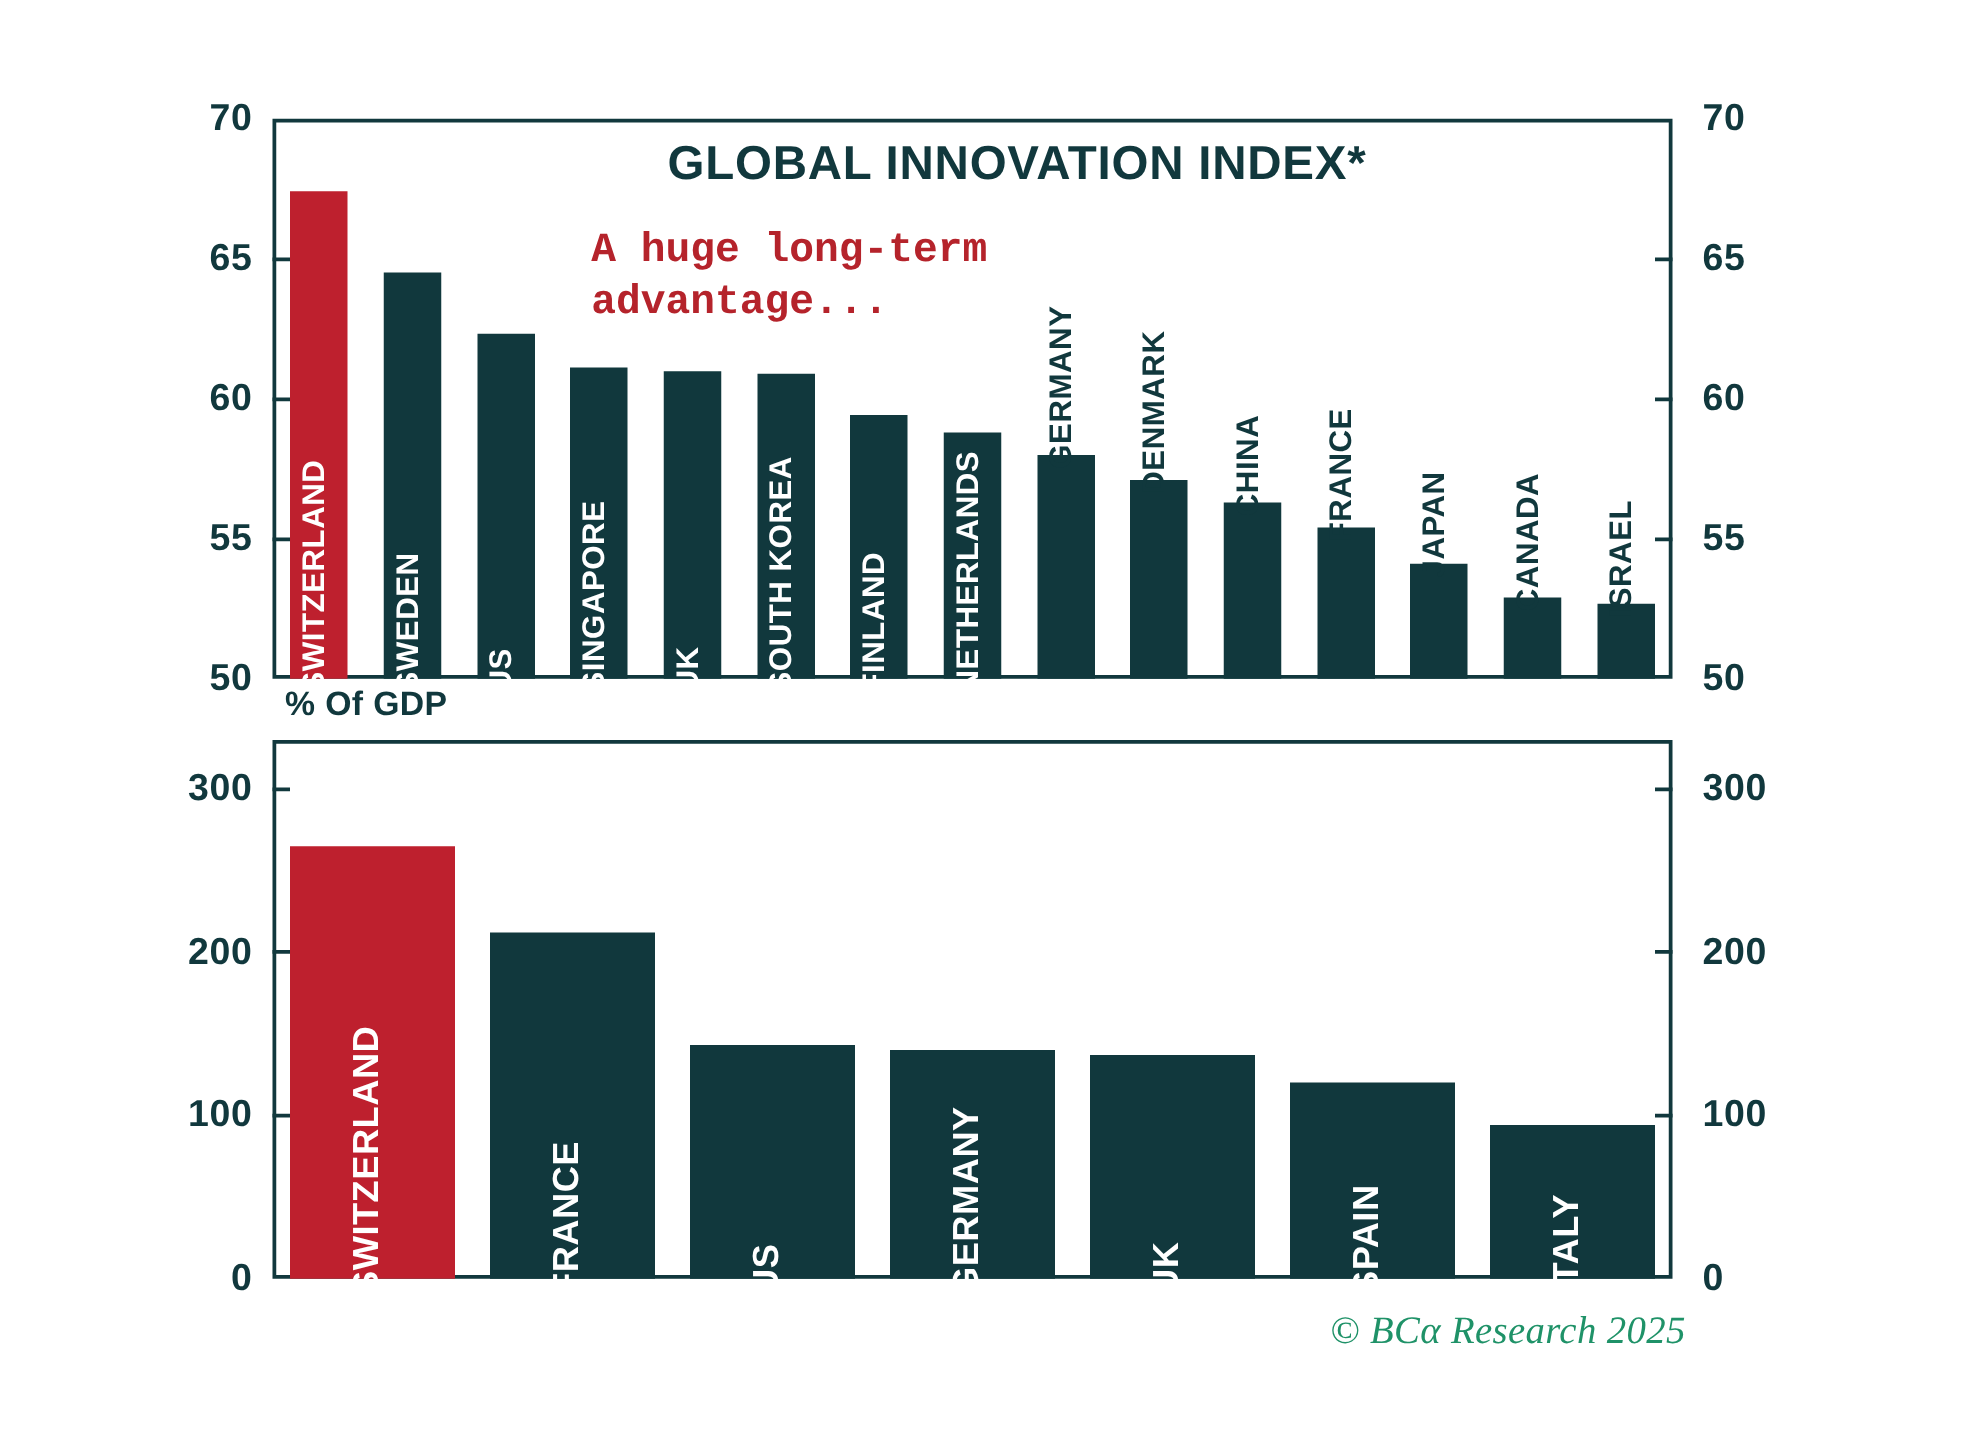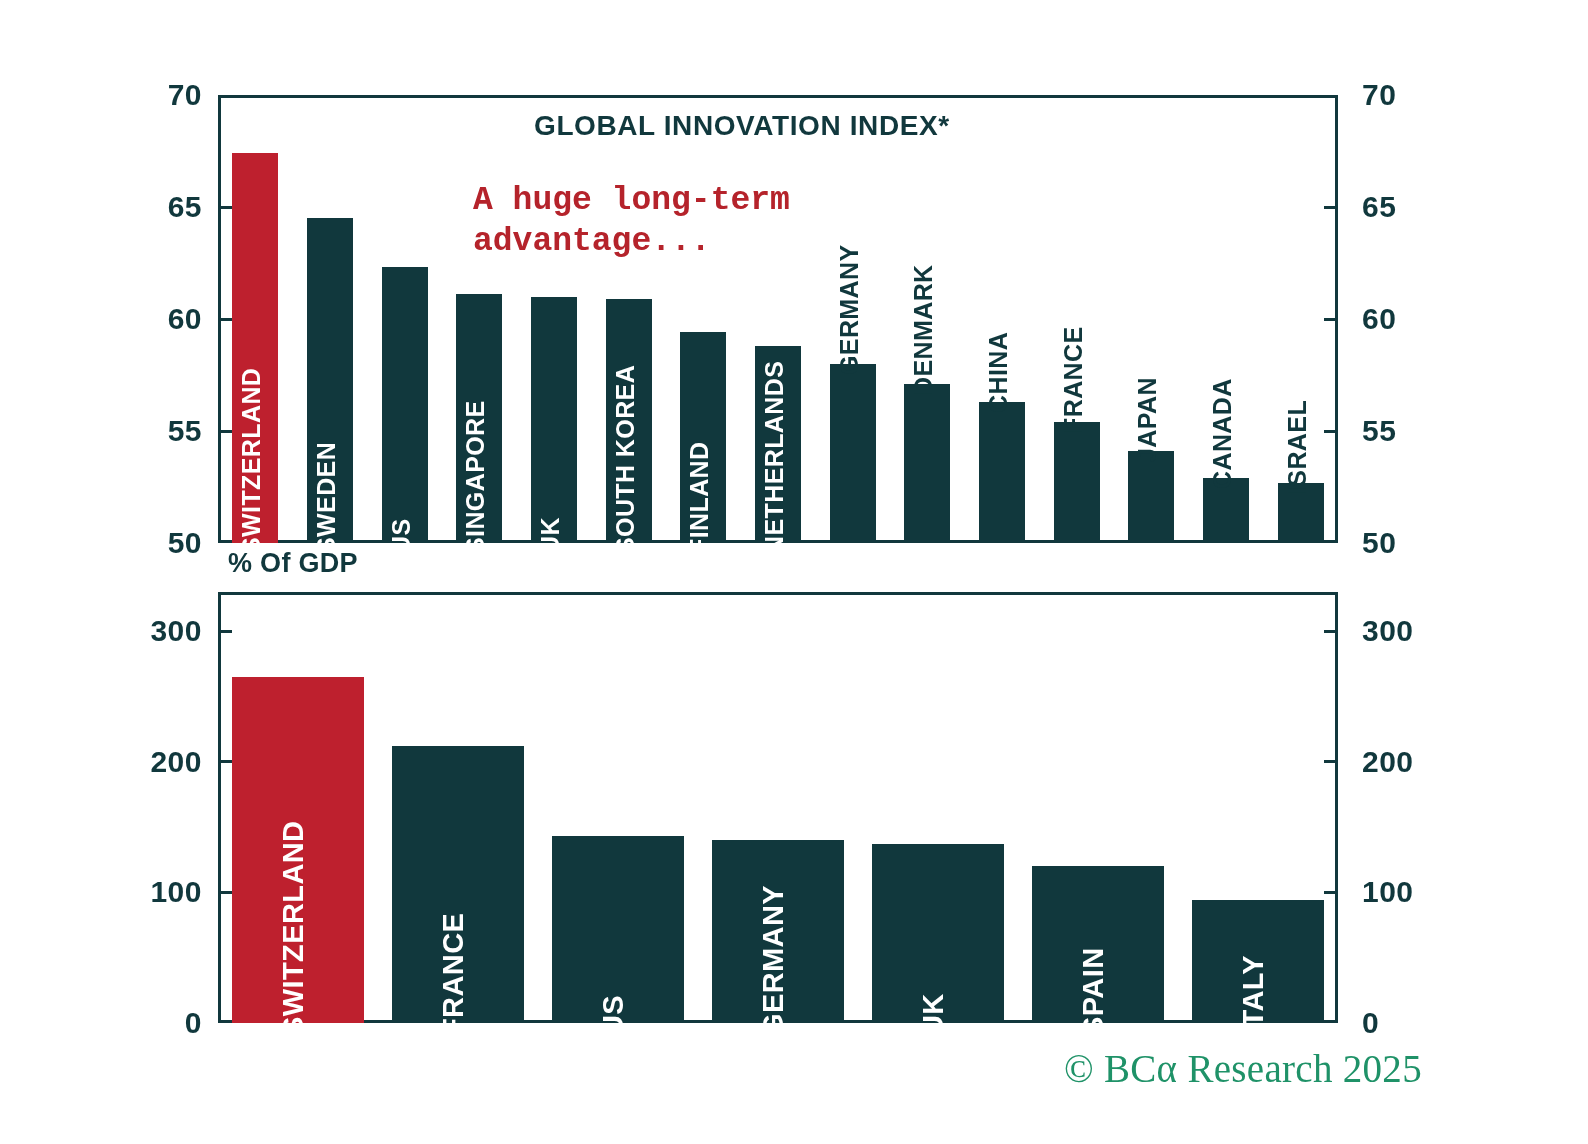--- a/index.html
+++ b/index.html
@@ -71,21 +71,21 @@
     transform-origin: left bottom;
     transform: rotate(-90deg);
     line-height: 1;
   }
   .bar-label.inside  { color: #ffffff; }
   .bar-label.outside { color: #11383d; }
 
   
   .chart-title {
     position: absolute;
-    font-size: 28px;
+    font-size: 38px;
     font-weight: 700;
     letter-spacing: 0.6px;
     color: #11383d;
     white-space: nowrap;
   }
   .annotation {
     position: absolute;
     font-size: 33px;
     font-weight: 700;
     color: #b5232b;
@@ -96,24 +96,25 @@
     position: absolute;
     font-size: 27px;
     font-weight: 600;
     color: #11383d;
     letter-spacing: 0.3px;
     white-space: nowrap;
   }
   .copyright {
     position: absolute;
     font-family: "Liberation Serif", serif;
-    font-size: 39px;
+    font-size: 31px;
     color: #1f9268;
     white-space: nowrap;
     letter-spacing: 0.3px;
+    font-style: italic;
   }
 </style>
 </head>
 <body>
 
 <div class="figure">
 
   <div class="panel" id="panel-top" style="left:218px; top:95px; width:1120px; height:448px;">
     <div class="plot-frame" style="left:0; top:0; width:1120px; height:448px;"></div>
     <div class="bars-layer" id="bars-top">

